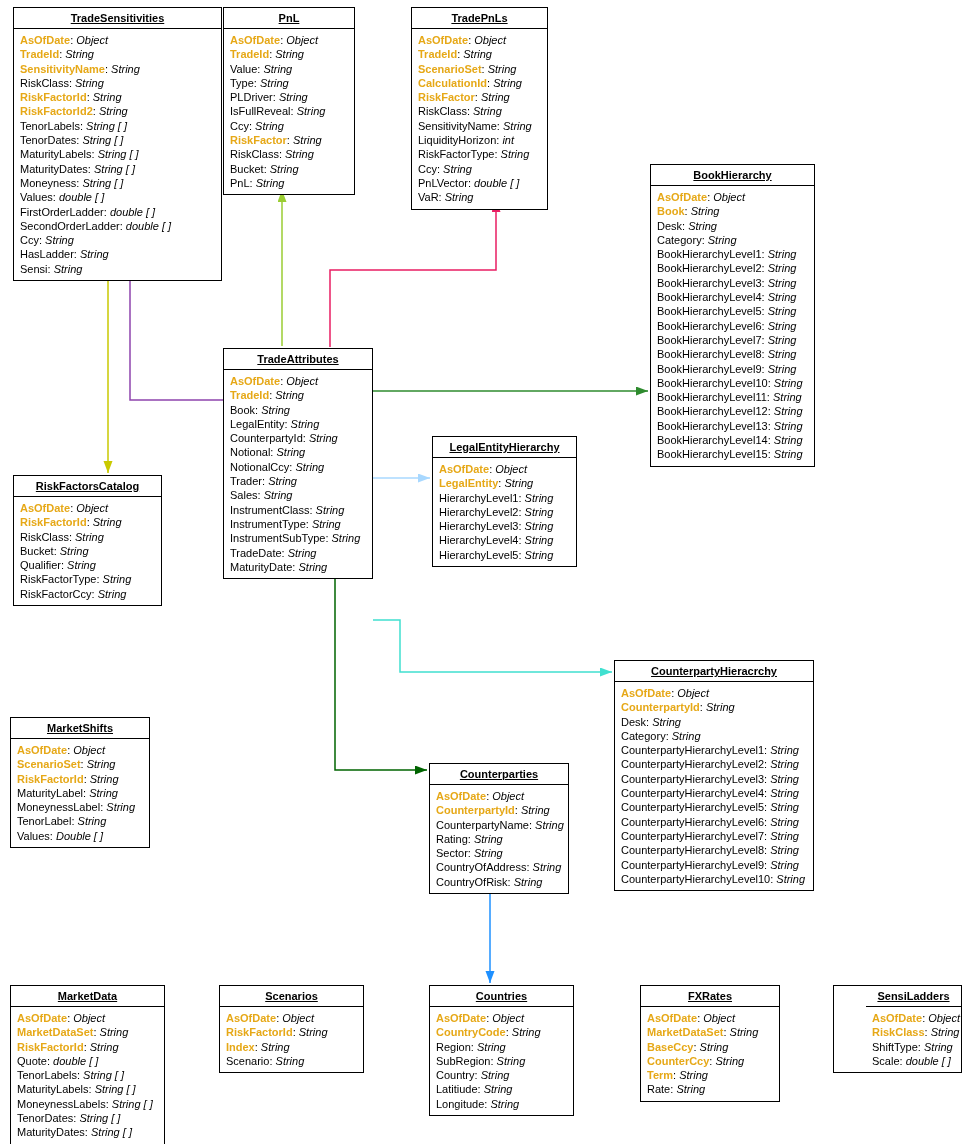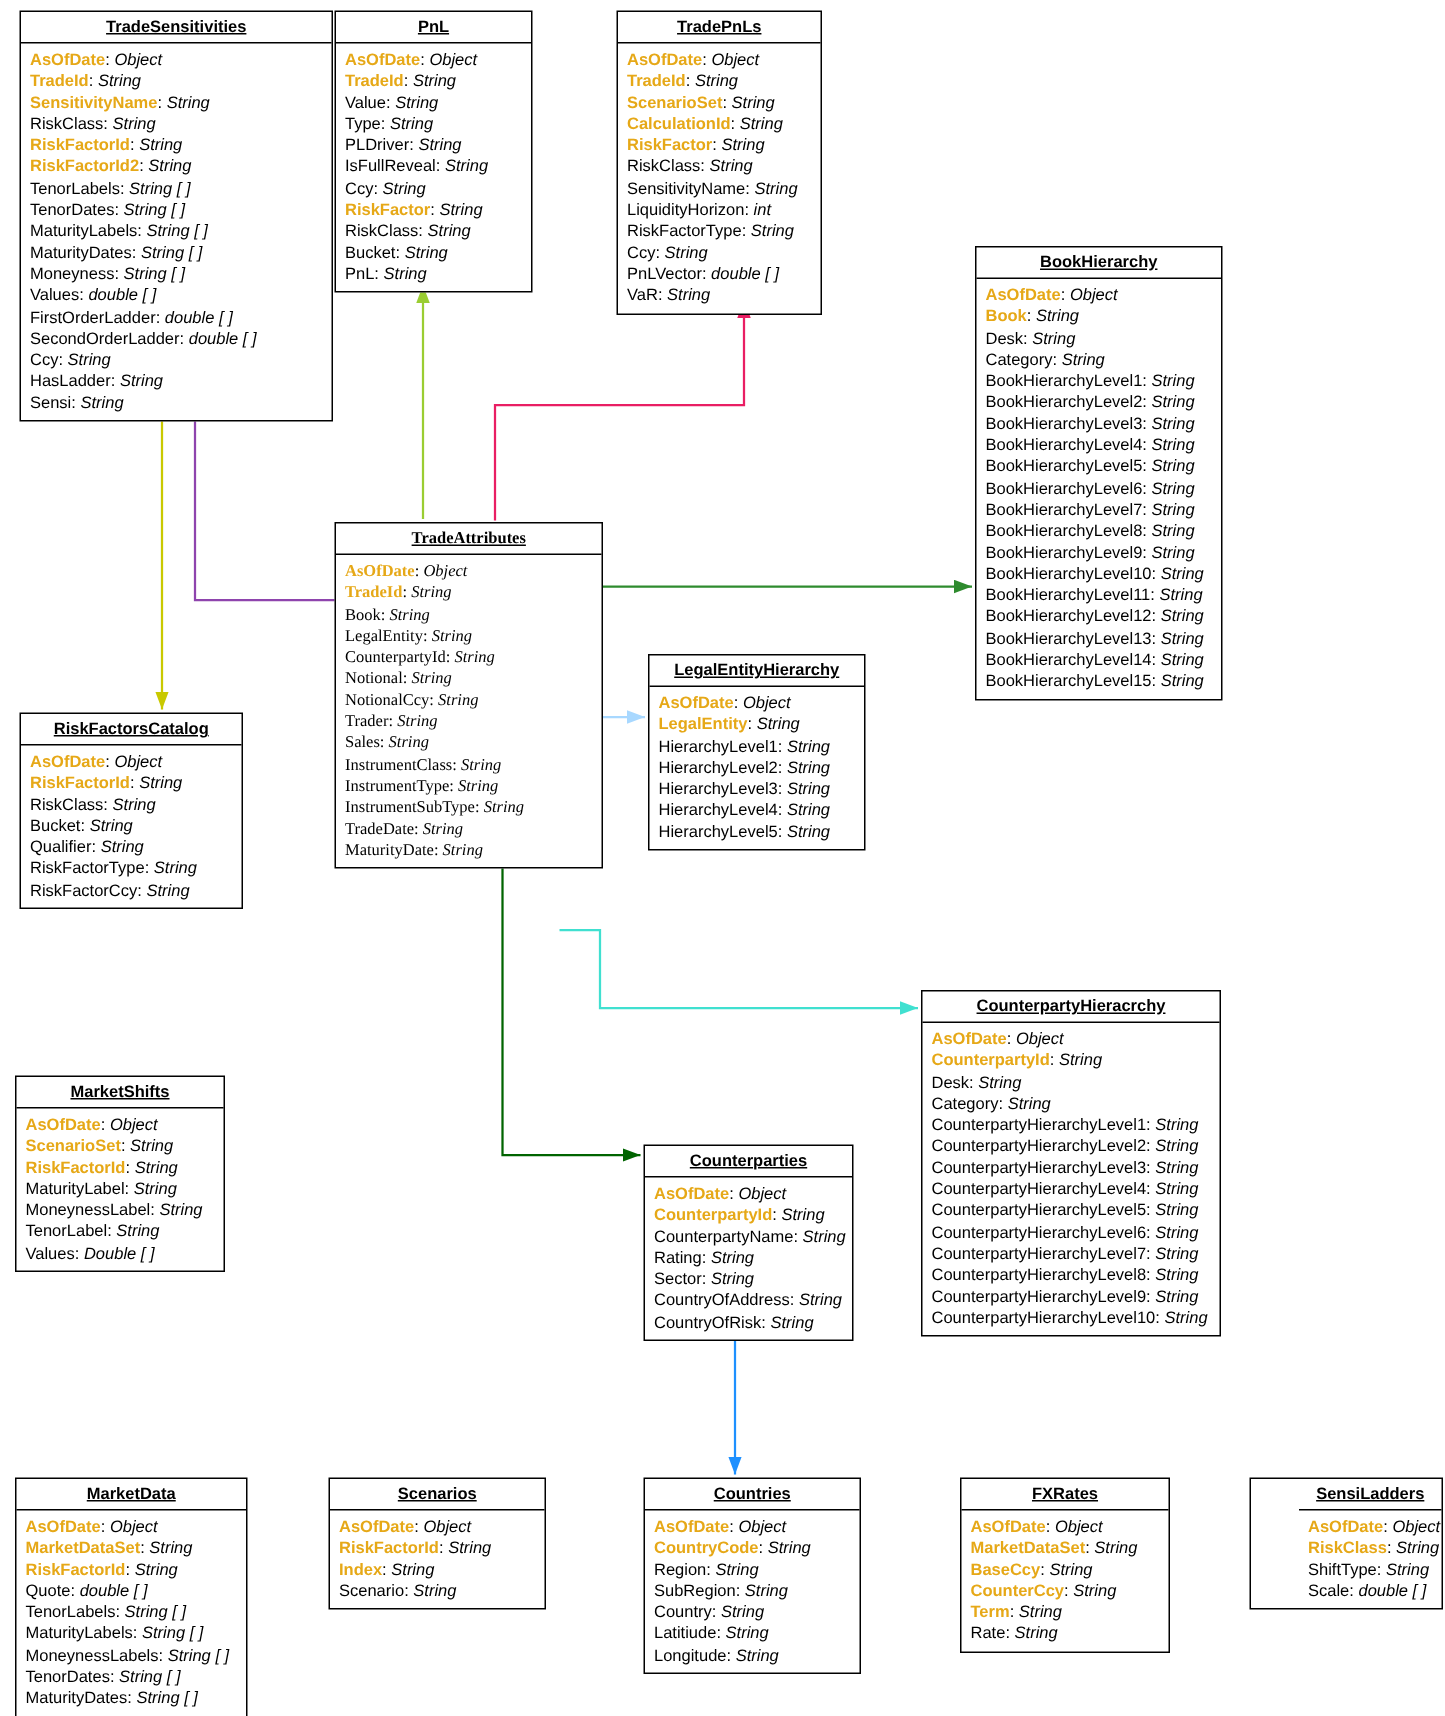--- a/index.html
+++ b/index.html
@@ -171,21 +171,21 @@
         <div class="field"><span class="name">BookHierarchyLevel8</span>: <span class="type">String</span></div>
         <div class="field"><span class="name">BookHierarchyLevel9</span>: <span class="type">String</span></div>
         <div class="field"><span class="name">BookHierarchyLevel10</span>: <span class="type">String</span></div>
         <div class="field"><span class="name">BookHierarchyLevel11</span>: <span class="type">String</span></div>
         <div class="field"><span class="name">BookHierarchyLevel12</span>: <span class="type">String</span></div>
         <div class="field"><span class="name">BookHierarchyLevel13</span>: <span class="type">String</span></div>
         <div class="field"><span class="name">BookHierarchyLevel14</span>: <span class="type">String</span></div>
         <div class="field"><span class="name">BookHierarchyLevel15</span>: <span class="type">String</span></div>
       </div>
     </div>
-    <div class="entity" style="left: 223px; top: 348px; width: 179px; font-family: Liberation Serif, serif;">
+    <div class="entity" style="left: 223px; top: 348px; width: 150px;">
       <div class="entity-title">TradeAttributes</div>
       <div class="entity-body">
         <div class="field"><span class="key">AsOfDate</span>: <span class="type">Object</span></div>
         <div class="field"><span class="key">TradeId</span>: <span class="type">String</span></div>
         <div class="field"><span class="name">Book</span>: <span class="type">String</span></div>
         <div class="field"><span class="name">LegalEntity</span>: <span class="type">String</span></div>
         <div class="field"><span class="name">CounterpartyId</span>: <span class="type">String</span></div>
         <div class="field"><span class="name">Notional</span>: <span class="type">String</span></div>
         <div class="field"><span class="name">NotionalCcy</span>: <span class="type">String</span></div>
         <div class="field"><span class="name">Trader</span>: <span class="type">String</span></div>

